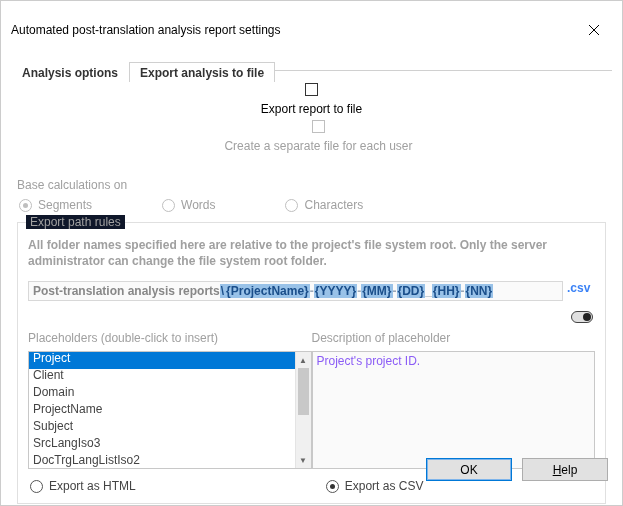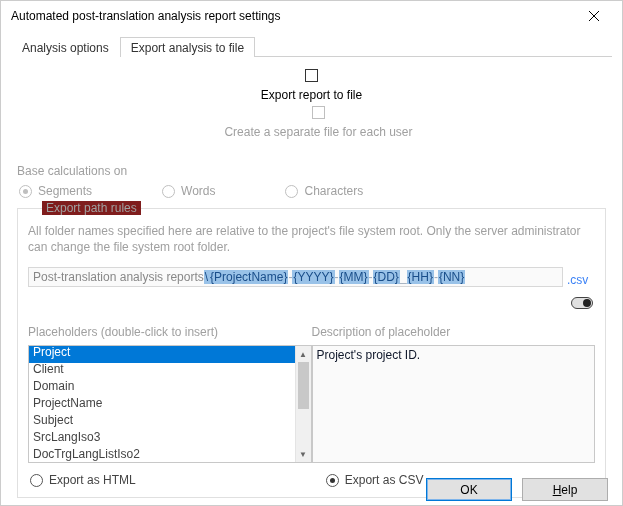--- a/index.html
+++ b/index.html
@@ -1,64 +1,64 @@
 <!DOCTYPE html>
 <html><head>
 <meta charset="utf-8">
 <style>
 * { box-sizing: border-box; font-family: "Segoe UI", Tahoma, sans-serif; font-size: 12px; }
 body { margin: 0; background: #fff; color: #000; }
 .dialog { width: 623px; height: 506px; border: 1px solid #ccc; position: relative; background: #fff; }
-.titlebar { height: 30px; display: flex; align-items: center; padding: 0 8px 0 10px; }
+.titlebar { height: 30px; display: flex; align-items: center; padding: 0 8px 0 10px; margin-top: 14px; }
 .titlebar .title { flex: 1; font-size: 12px; }
 .close { width: 40px; height: 28px; display: flex; align-items: center; justify-content: center; cursor: pointer; }
 .close svg { width: 10px; height: 10px; }
 .content { padding: 2px 10px 0 10px; }
 .tabs { display: flex; align-items: flex-end; border-bottom: 1px solid #d0d0d0; height: 22px; margin-top: 2px; }
-.tab { padding: 3px 10px 2px 10px; border: 1px solid transparent; border-bottom: none; cursor: pointer; position: relative; top: 1px; background: #fff; color: #333; }
+.tab { padding: 3px 10px 2px 10px; border: 1px solid transparent; border-bottom: none; cursor: pointer; position: relative; top: 12px; background: #fff; color: #333; font-weight: bold; }
 .tab.active { border-color: #d0d0d0; border-top: 1px solid #d0d0d0; background: #fff; }
 .tab.inactive { color: #333; }
 .pane { padding: 10px 6px 4px 6px; }
 .checkrow { display: flex; align-items: center; margin: 2px 0 4px 0; gap: 6px; flex-direction: column; }
 .cb-box { width: 13px; height: 13px; border: 1px solid #333; display: inline-block; }
 .cb-box.disabled { border-color: #bfbfbf; }
 .disabled-text { color: #a0a0a0; }
 .section-label { color: #a0a0a0; margin: 25px 0 6px 0; }
 .radio-row { display: flex; gap: 70px; margin-left: 2px; margin-bottom: 10px; }
 .radio-item { display: flex; align-items: center; gap: 6px; color: #a0a0a0; }
 .radio-dot { width: 13px; height: 13px; border: 1px solid #bfbfbf; border-radius: 50%; display: inline-flex; align-items: center; justify-content: center; }
 .radio-dot.sel::after { content: ""; width: 5px; height: 5px; background: #bfbfbf; border-radius: 50%; }
 .fieldset { border: 1px solid #e0e0e0; padding: 10px 10px 8px 10px; position: relative; margin-top: 6px; }
-.fieldset-legend { position: absolute; top: -8px; left: 24px; background: #7f1d1d; padding: 0 4px; color: #a0a0a0; }
-.help-text { color: #a0a0a0; line-height: 1.35; margin: 4px 0 12px 0; }
-.path-row { display: flex; align-items: flex-end; gap: 4px; }
+.fieldset-legend { position: absolute; top: -8px; left: 8px; background: #0f172a; padding: 0 4px; color: #a0a0a0; }
+.help-text { color: #a0a0a0; line-height: 1.35; margin: 4px 0 12px 0; font-weight: bold; }
+.path-row { display: flex; align-items: flex-start; gap: 4px; font-weight: bold; }
 .path-input { flex: 1; height: 20px; border: 1px solid #d8d8d8; background: #fafafa; padding: 1px 4px; display: flex; align-items: center; overflow: hidden; white-space: nowrap; color: #888; }
 .path-input .hl { background: #99c2e8; color: #1a4e8a; padding: 0 1px; }
 .path-input .dim { color: #9aa8b8; }
 .ext { color: #3b82f6; width: 28px; text-align: left; }
 .toggle { margin: 6px 0 4px auto; width: 22px; height: 12px; border-radius: 8px; border: 1px solid #444; background: #e0e0e0; display: flex; align-items: center; justify-content: flex-end; padding: 0 1px; }
 .toggle .knob { width: 8px; height: 8px; background: #222; border-radius: 50%; }
 .toggle-wrap { display:flex; justify-content:flex-end; margin-top:4px; margin-right:2px; }
-.cols { display: flex; margin-top: 12px; align-items: center; }
+.cols { display: flex; margin-top: 4px; align-items: center; }
 .col { flex: 1; }
 .col-label { color: #a0a0a0; margin-bottom: 6px; }
 .listbox { height: 118px; border: 1px solid #c8c8c8; background: #fff; overflow: hidden; position: relative; display:flex; }
 .listbox-items { flex:1; overflow:hidden; }
 .listbox .item { padding: 0 4px; height: 17px; line-height: 13px; color: #444; cursor: pointer; font-size: 12px; }
 .listbox .item.selected { background: #0078d7; color: #fff; }
 .scrollbar { width: 16px; background: #f0f0f0; display:flex; flex-direction:column; border-left:1px solid #e4e4e4; }
 .sb-btn { height:16px; display:flex; align-items:center; justify-content:center; color:#666; font-size:8px; cursor:pointer; }
 .sb-track { flex:1; position:relative; }
 .sb-thumb { position:absolute; top:0; left:2px; right:2px; height:55%; background:#c8c8c8; }
-.descbox { height: 118px; border: 1px solid #c8c8c8; background: #fafafa; padding: 2px 4px; color: #0f172a; }
+.descbox { height: 118px; border: 1px solid #c8c8c8; background: #fafafa; padding: 2px 4px; color: #8b5cf6; }
 .export-row { display: flex; gap: 190px; margin: 10px 0 2px 2px; }
 .radio-item2 { display:flex; align-items:center; gap:6px; color:#444; }
 .radio-dot2 { width:13px; height:13px; border:1px solid #555; border-radius:50%; display:inline-flex; align-items:center; justify-content:center; }
 .radio-dot2.sel::after { content:""; width:5px; height:5px; background:#333; border-radius:50%; }
-.footer { position:absolute; bottom:4px; right:14px; display:flex; gap:10px; }
+.footer { position:absolute; bottom:24px; right:14px; display:flex; gap:10px; }
 .btn { width:86px; height:23px; border:1px solid #adadad; background:#e1e1e1; cursor:pointer; display:flex; align-items:center; justify-content:center; }
 .btn.default { border:1px solid #0078d7; box-shadow: inset 0 0 0 1px #7eb4ea; }
 .btn .ul { text-decoration: underline; }
 </style>
 </head>
 <body>
 
 <div class="dialog">
   <div class="titlebar">
     <div class="title">Automated post-translation analysis report settings</div>

